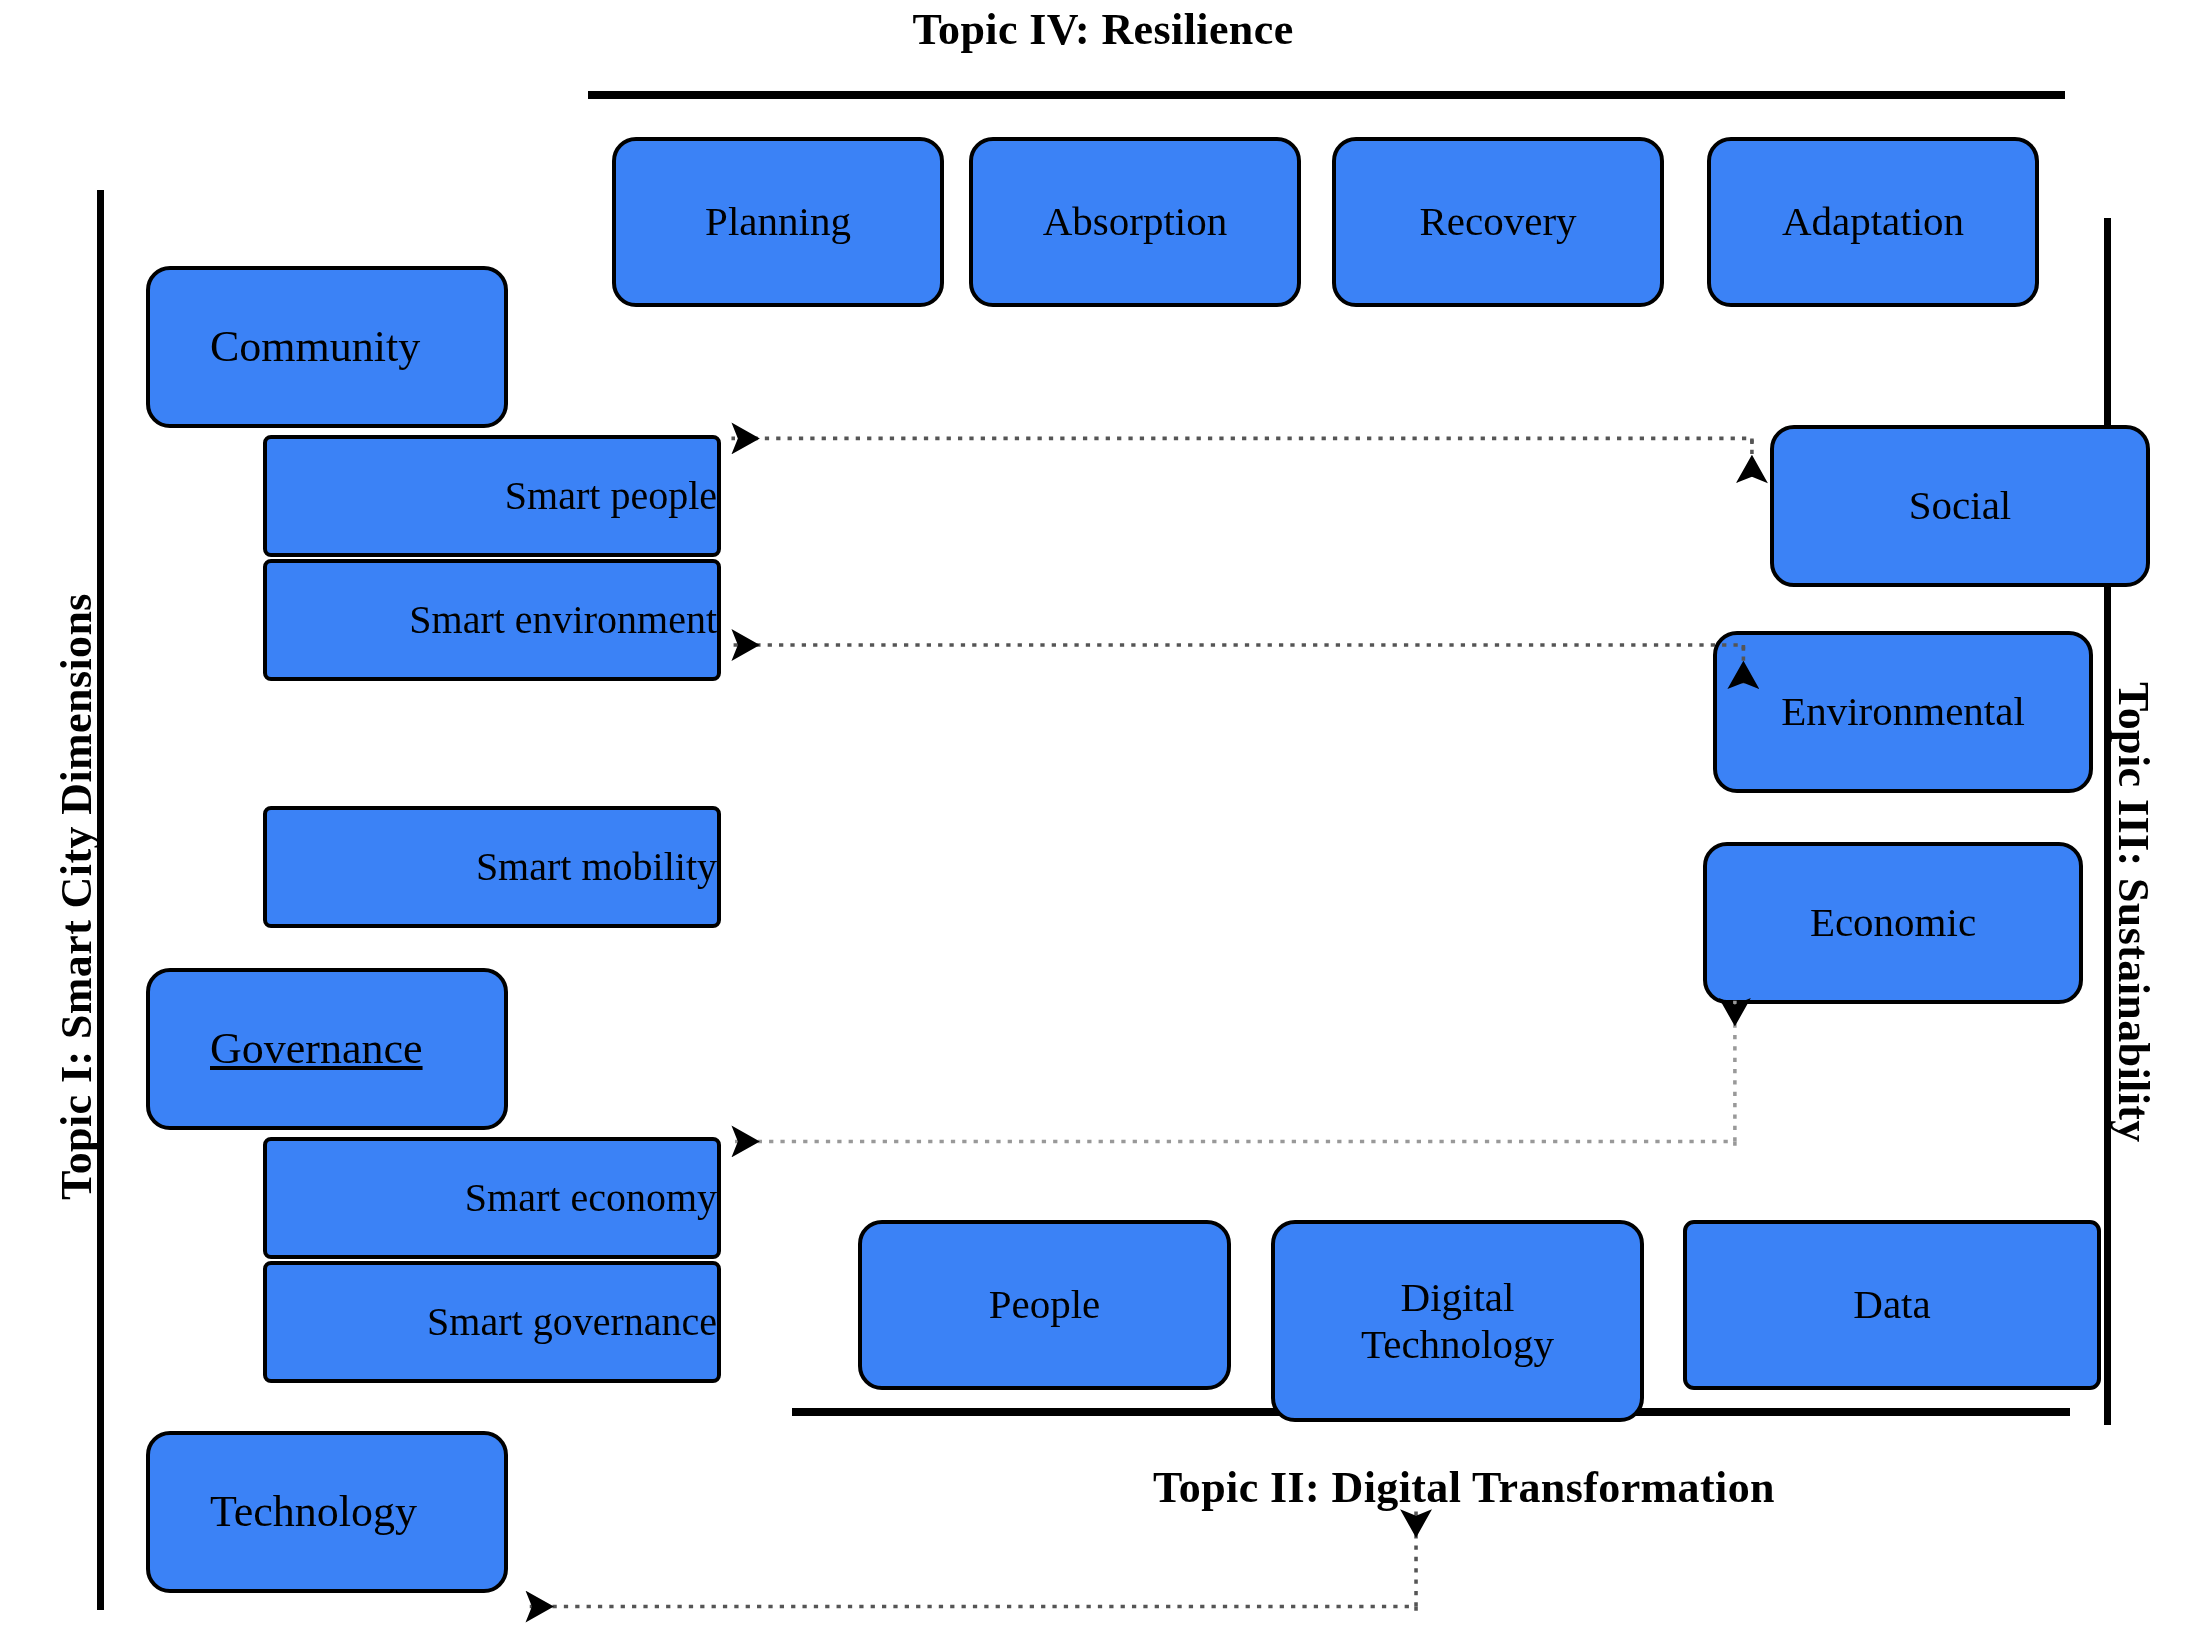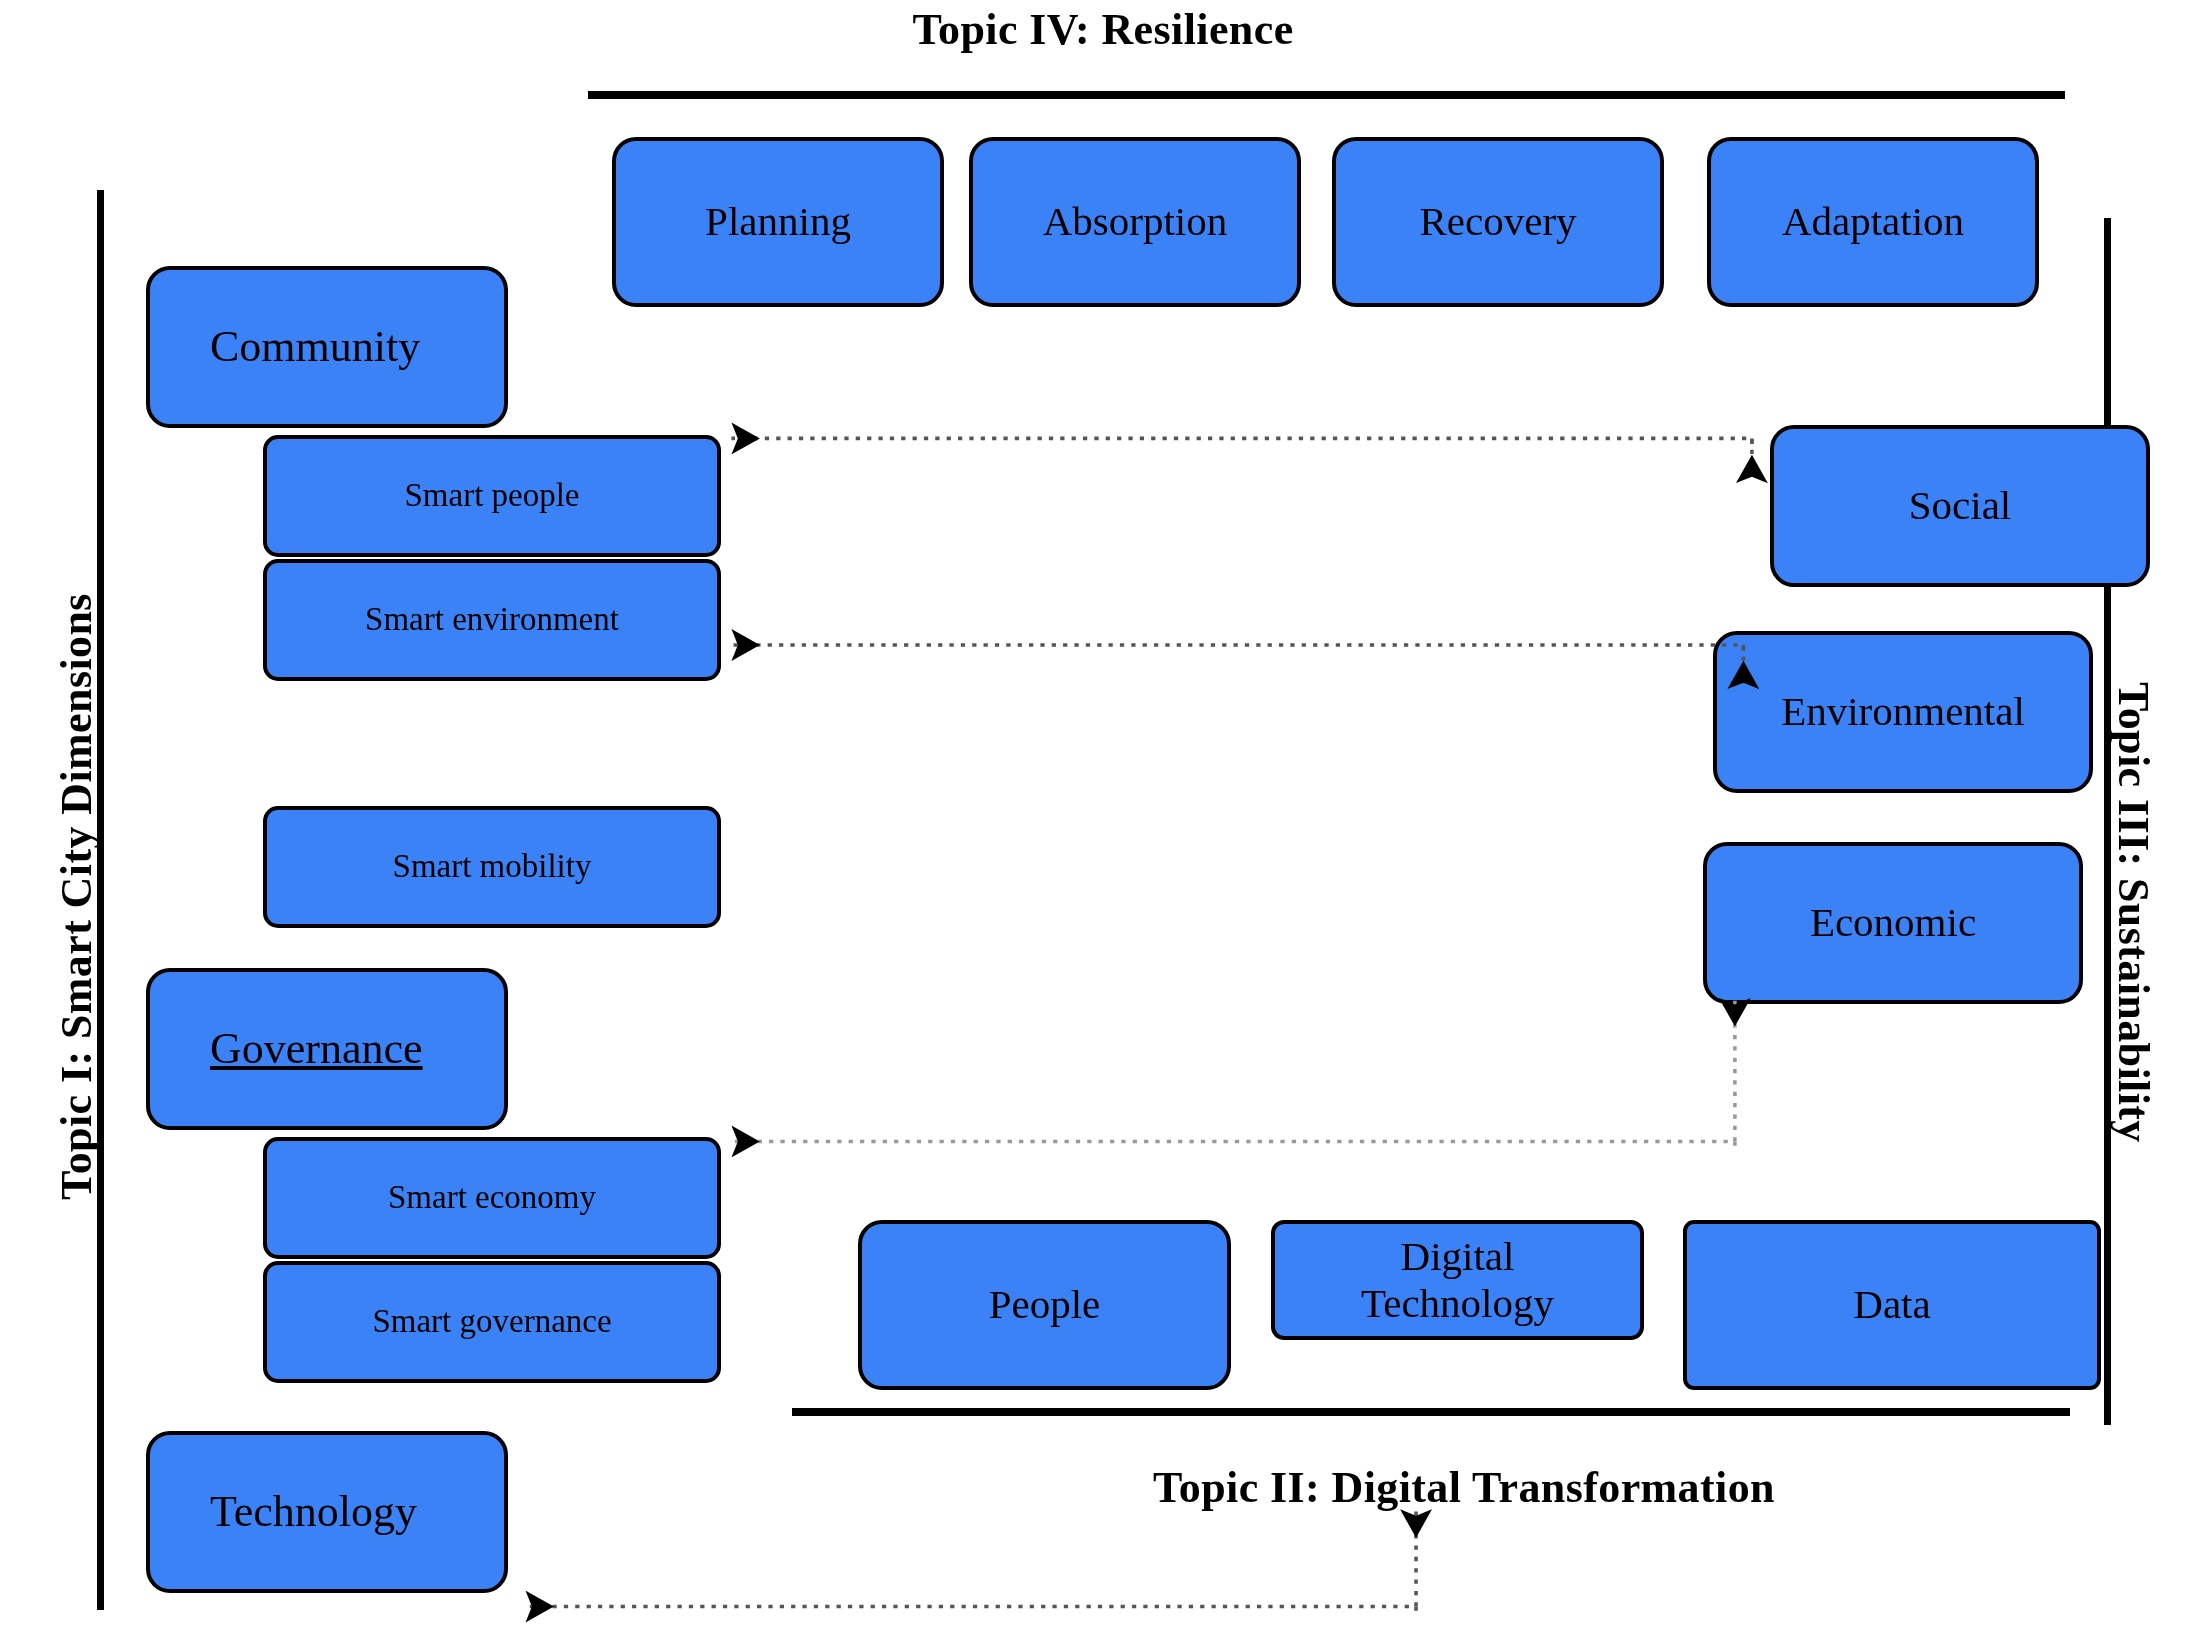--- a/index.html
+++ b/index.html
@@ -24,21 +24,21 @@
     border-radius:24px;
     background:#3b82f6;
     display:flex;
     align-items:center;
     justify-content:center;
     text-align:center;
     line-height:1.15;
     z-index:5;
   }
   .node.major{font-size:44px;}
-  .node.sub{font-size:33px;border-width:4.3px;border-radius:15px;}
+  .node.sub{font-size:40px;border-width:4.3px;border-radius:8px;justify-content:flex-end;}
   .node.topbox{font-size:41px;}
   .node.sustain{font-size:41px;}
   .node.dt{font-size:41px;}
 
   
   .rule-h{
     position:absolute;
     background:#000;
     height:7.8px;
     z-index:3;
@@ -139,21 +139,21 @@
   <div class="node sustain" style="left:1713px;top:631px;width:380px;height:162px;">
     <span>Environmental</span>
   </div>
   <div class="node sustain" style="left:1703px;top:842px;width:380px;height:162px;">
     <span>Economic</span>
   </div>
 
   <div class="node dt" style="left:858px;top:1220px;width:373px;height:170px;">
     <span>People</span>
   </div>
-  <div class="node dt" style="left:1271px;top:1220px;width:373px;height:120px;border-radius:13px;">
+  <div class="node dt" style="left:1271px;top:1220px;width:373px;height:202px;">
     <span style="white-space:pre-line;">Digital
 Technology</span>
   </div>
   <div class="node dt" style="left:1683px;top:1220px;width:418px;height:170px;border-radius:11px;">
     <span>Data</span>
   </div>
 
   <div class="rule-h" style="left:792px;top:1408px;width:1278px;"></div>
   <div class="topic-label" style="left:1464px;top:1462px;transform:translateX(-50%);">Topic II: Digital Transformation</div>
 

